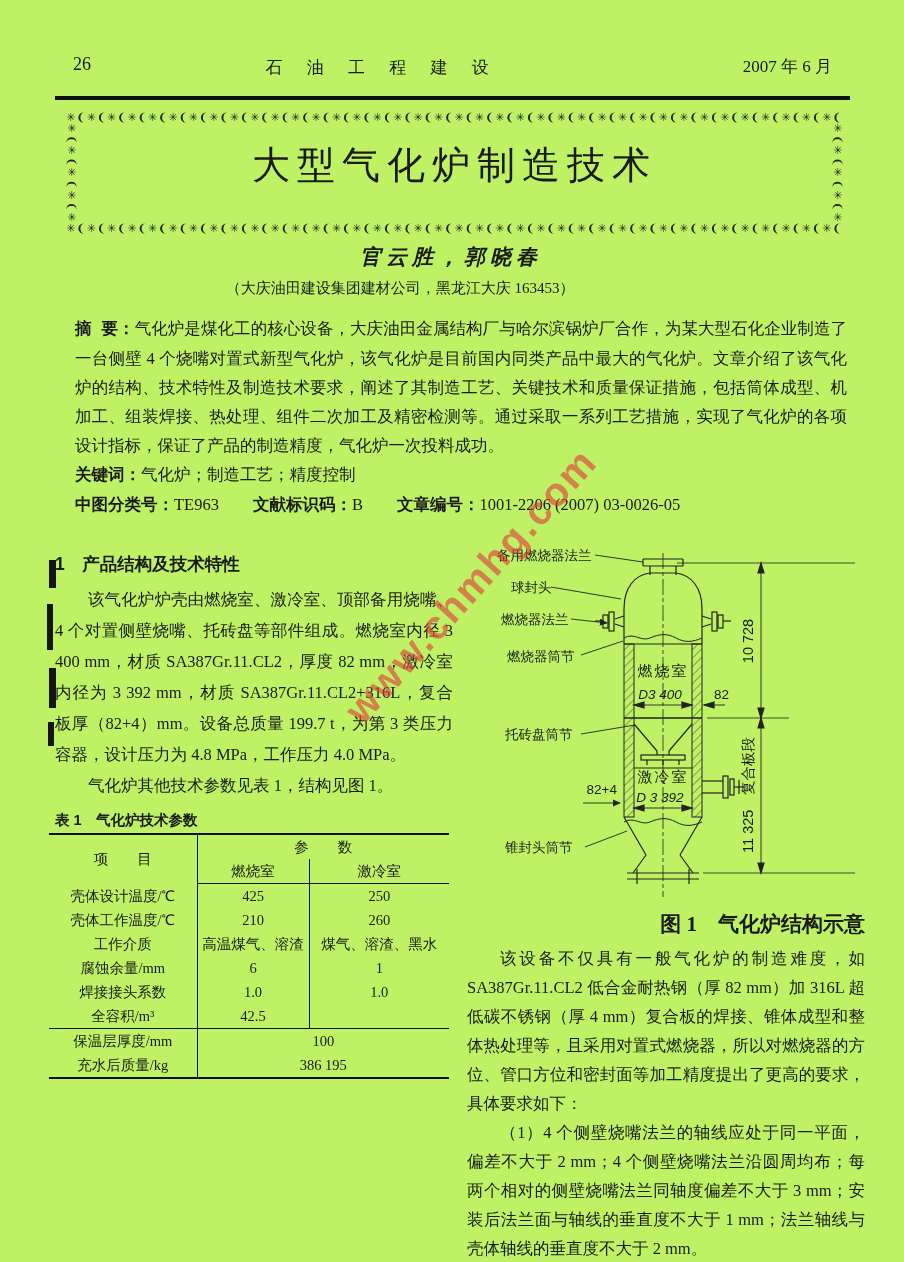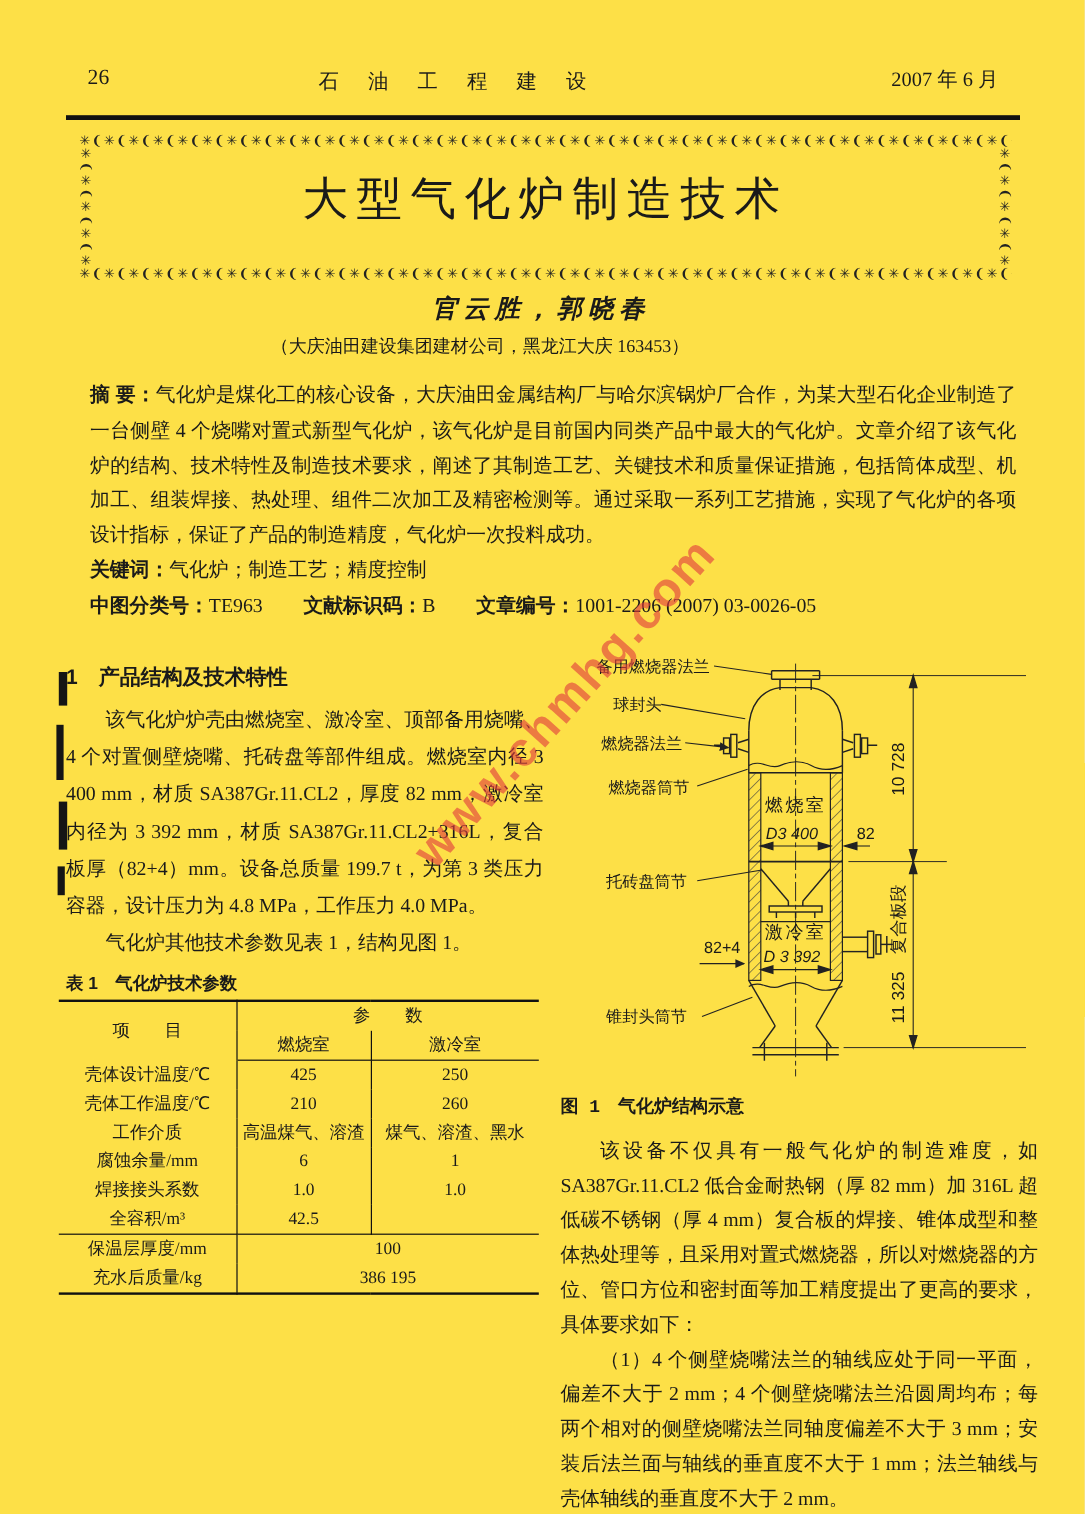--- a/index.html
+++ b/index.html
@@ -1,16 +1,16 @@
 <!DOCTYPE html>
 <html><head>
 <meta charset="utf-8">
 <style>
   html,body{margin:0;padding:0;background:#e8e8e4;}
-  .page{position:relative;width:904px;height:1262px;background:#fde047;overflow:hidden;
+  .page{position:relative;width:904px;height:1262px;background:#bef264;overflow:hidden;
         font-family:"Liberation Serif", serif;color:#1a1a1a;}
 
   
   .hdr-pageno{position:absolute;left:73px;top:54px;font-size:18px;}
   .hdr-journal{position:absolute;left:0;top:56px;width:764px;text-align:center;
                font-size:17px;letter-spacing:10px;}
   .hdr-date{position:absolute;right:72px;top:55px;font-size:17px;}
   .hdr-rule{position:absolute;left:55px;top:96px;width:795px;height:4px;background:#111;}
 
   
@@ -26,21 +26,21 @@
               font-size:38px;letter-spacing:7px;}
 
   
   .authors{position:absolute;left:0;top:243px;width:902px;text-align:center;
            font-weight:bold;font-style:italic;font-size:21px;letter-spacing:5px;}
   .affil{position:absolute;left:0;top:279px;width:800px;text-align:center;font-size:15px;}
 
   
   .meta{position:absolute;left:75px;top:314px;width:772px;font-size:16.5px;
         line-height:29px;text-align:justify;}
-  .meta b{font-family:Liberation Sans, sans-serif;font-weight:bold;margin-top:30px;}
+  .meta b{font-family:Liberation Mono, monospace;font-weight:bold;margin-top:30px;}
   .meta p{margin:0;}
   .meta .clsrow span.gap{display:inline-block;width:34px;}
 
   
   .col{position:absolute;width:398px;font-size:16.5px;line-height:31px;text-align:justify;}
   .col p{margin:0;text-indent:2em;}
   .col-left{left:55px;top:543px;}
   .col-right{left:467px;top:535px;line-height:29px;}
   .sec-h{font-family:"Liberation Sans",sans-serif;font-weight:bold;font-size:17.5px;
          margin:6px 0 4px 0;text-indent:0 !important;}
@@ -51,22 +51,22 @@
   table.t1{border-collapse:collapse;width:400px;margin-left:-6px;margin-top:2px;
            font-size:14.5px;line-height:18px;}
   table.t1 td{text-align:center;padding:3px 2px;border:none;}
   table.t1{border-top:2.5px solid #111;border-bottom:2.5px solid #111;}
   td.vr{border-right:1.2px solid #111 !important;}
   tr.subhead td{border-bottom:1.6px solid #111;}
   td.param-h{border-bottom:1px solid #111;}
   tr.lastbody td{border-bottom:1.4px solid #111;}
 
   
-  .fig-cap{text-align:left;font-family:Liberation Mono, monospace;font-weight:bold;
-           font-size:15px;line-height:20px;margin:2px 0 10px 0;text-indent:0 !important;}
+  .fig-cap{text-align:right;font-family:Liberation Serif, serif;font-weight:bold;
+           font-size:21px;line-height:20px;margin:2px 0 10px 0;text-indent:0 !important;}
   svg text{font-family:"Liberation Sans",sans-serif;fill:#1a1a1a;}
 
   
   .wm{position:absolute;left:336px;top:702px;transform:rotate(-48deg);transform-origin:0 0;
       font-family:"Liberation Sans",sans-serif;font-weight:bold;font-size:40px;
       letter-spacing:2px;color:rgba(226,62,62,0.62);pointer-events:none;z-index:6;}
 
   
   .smudge{position:absolute;background:#151515;z-index:2;}
 </style>

